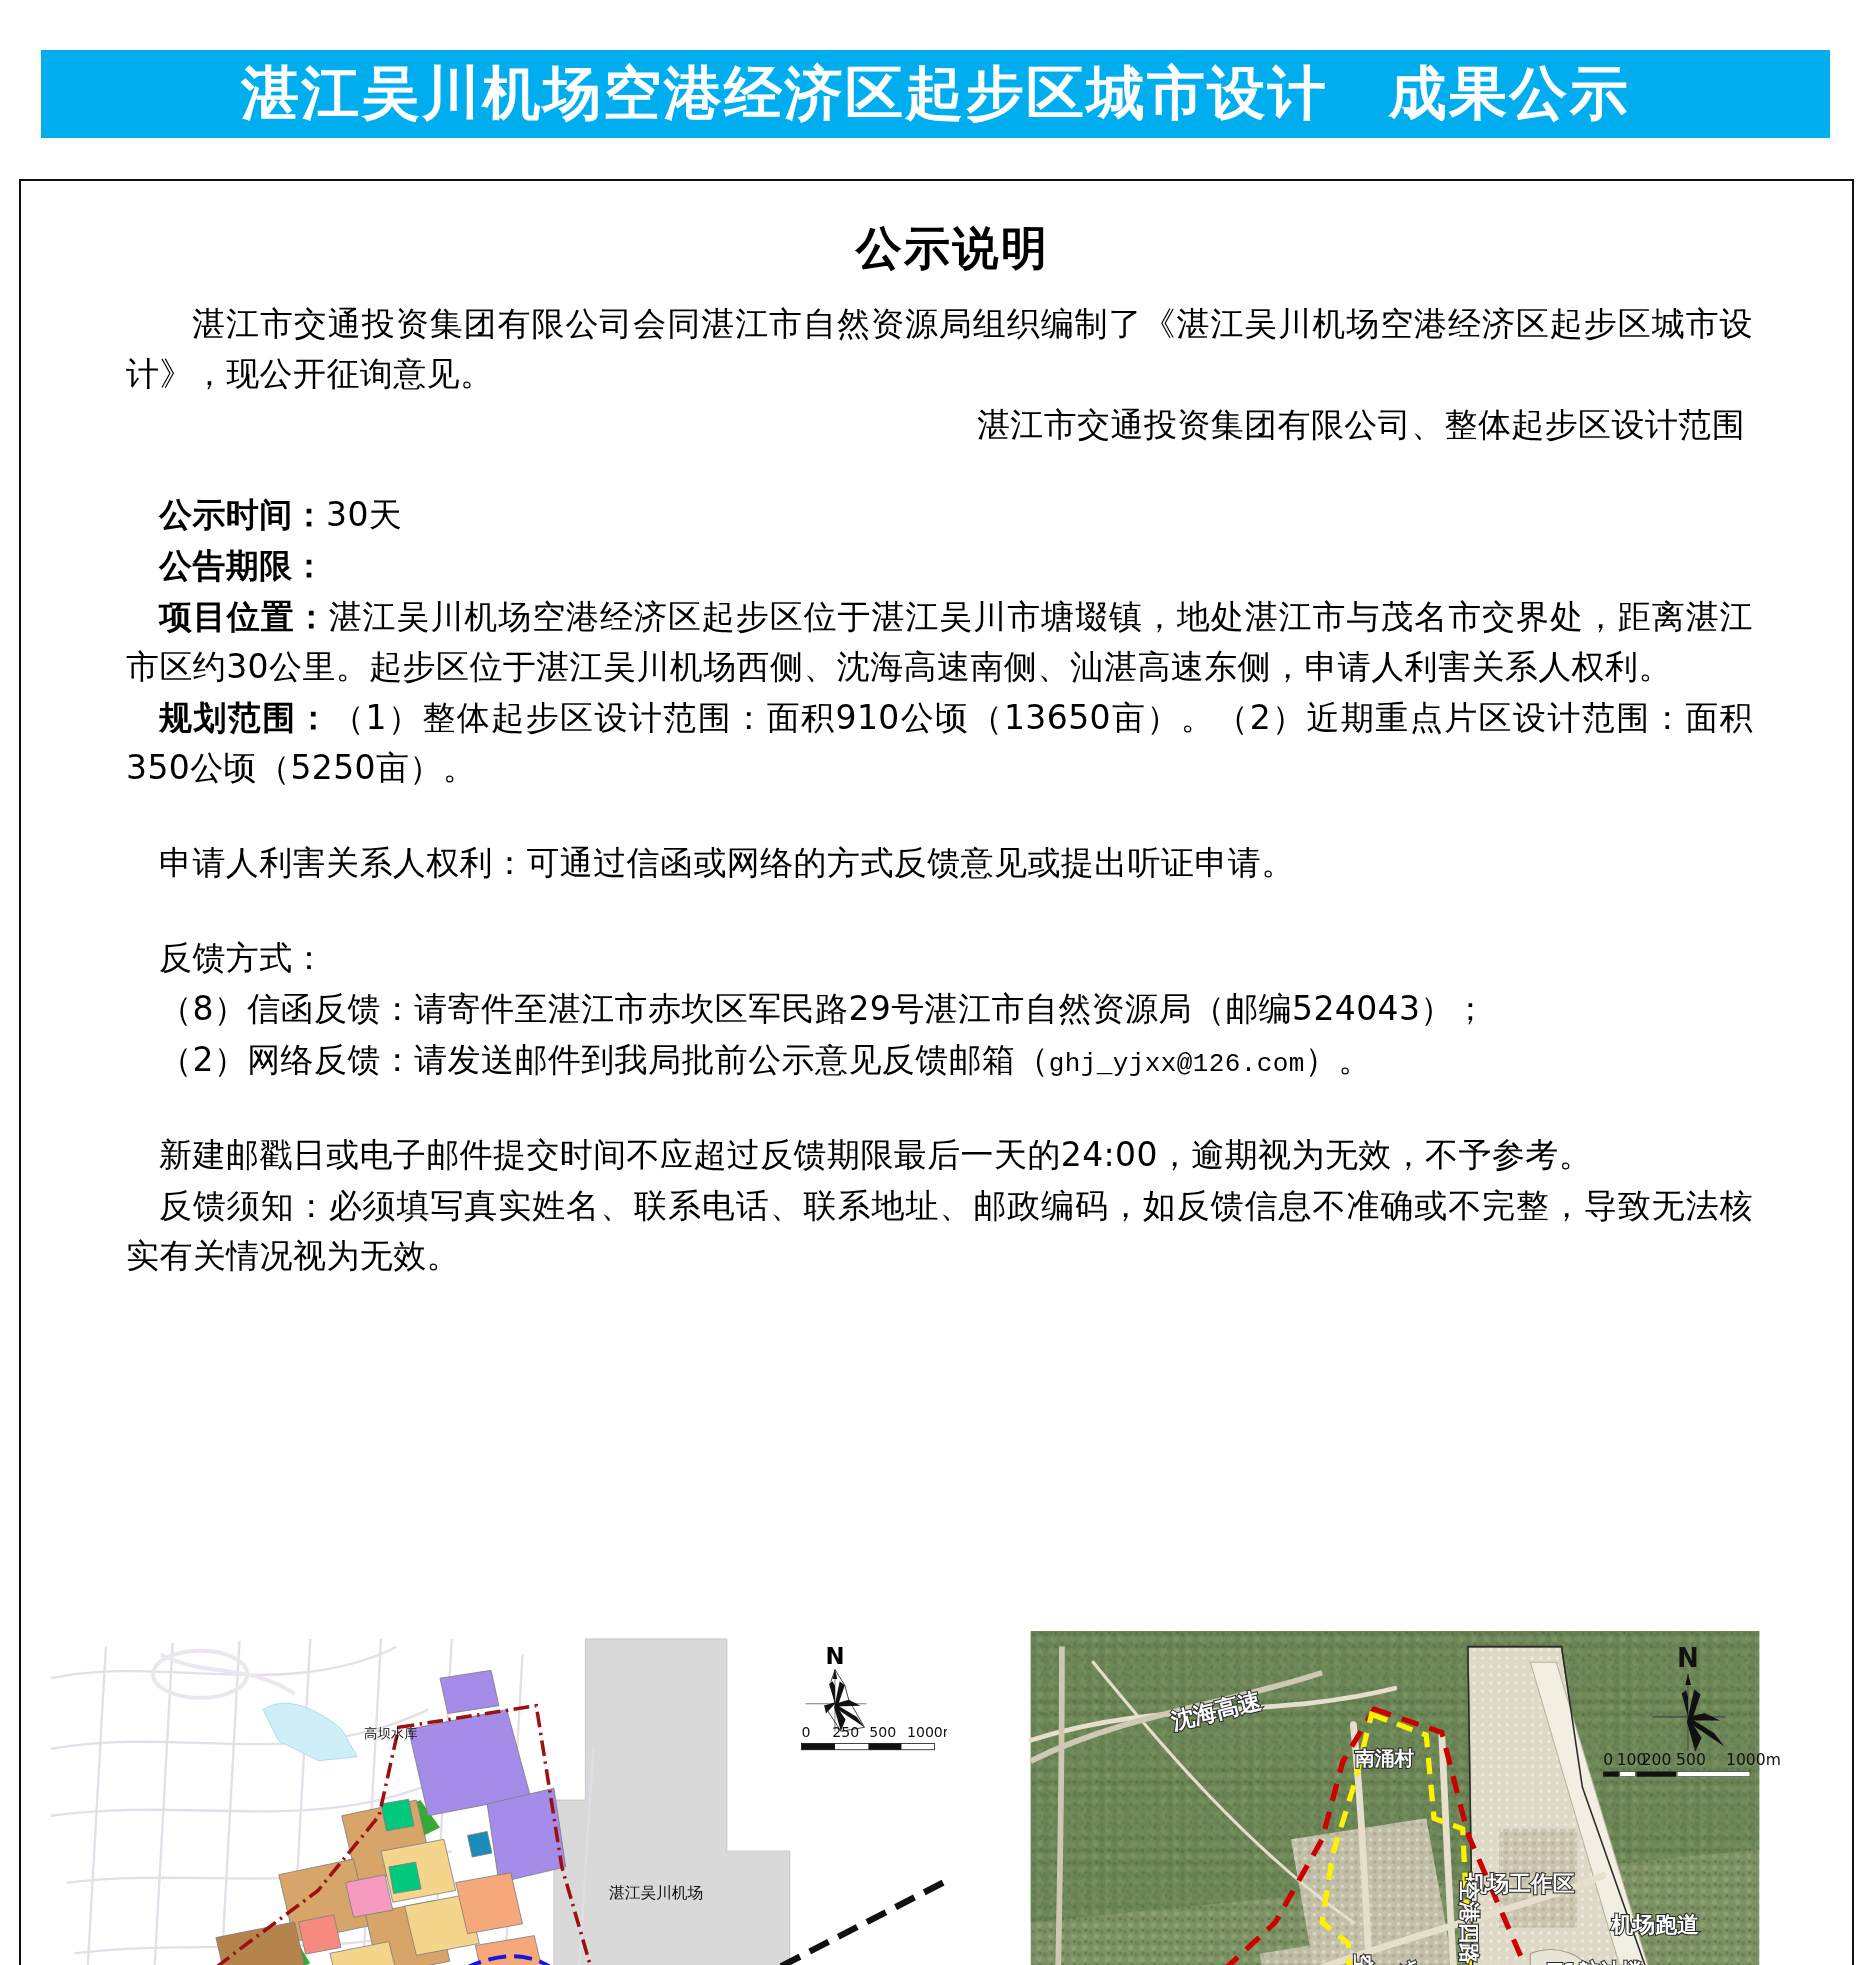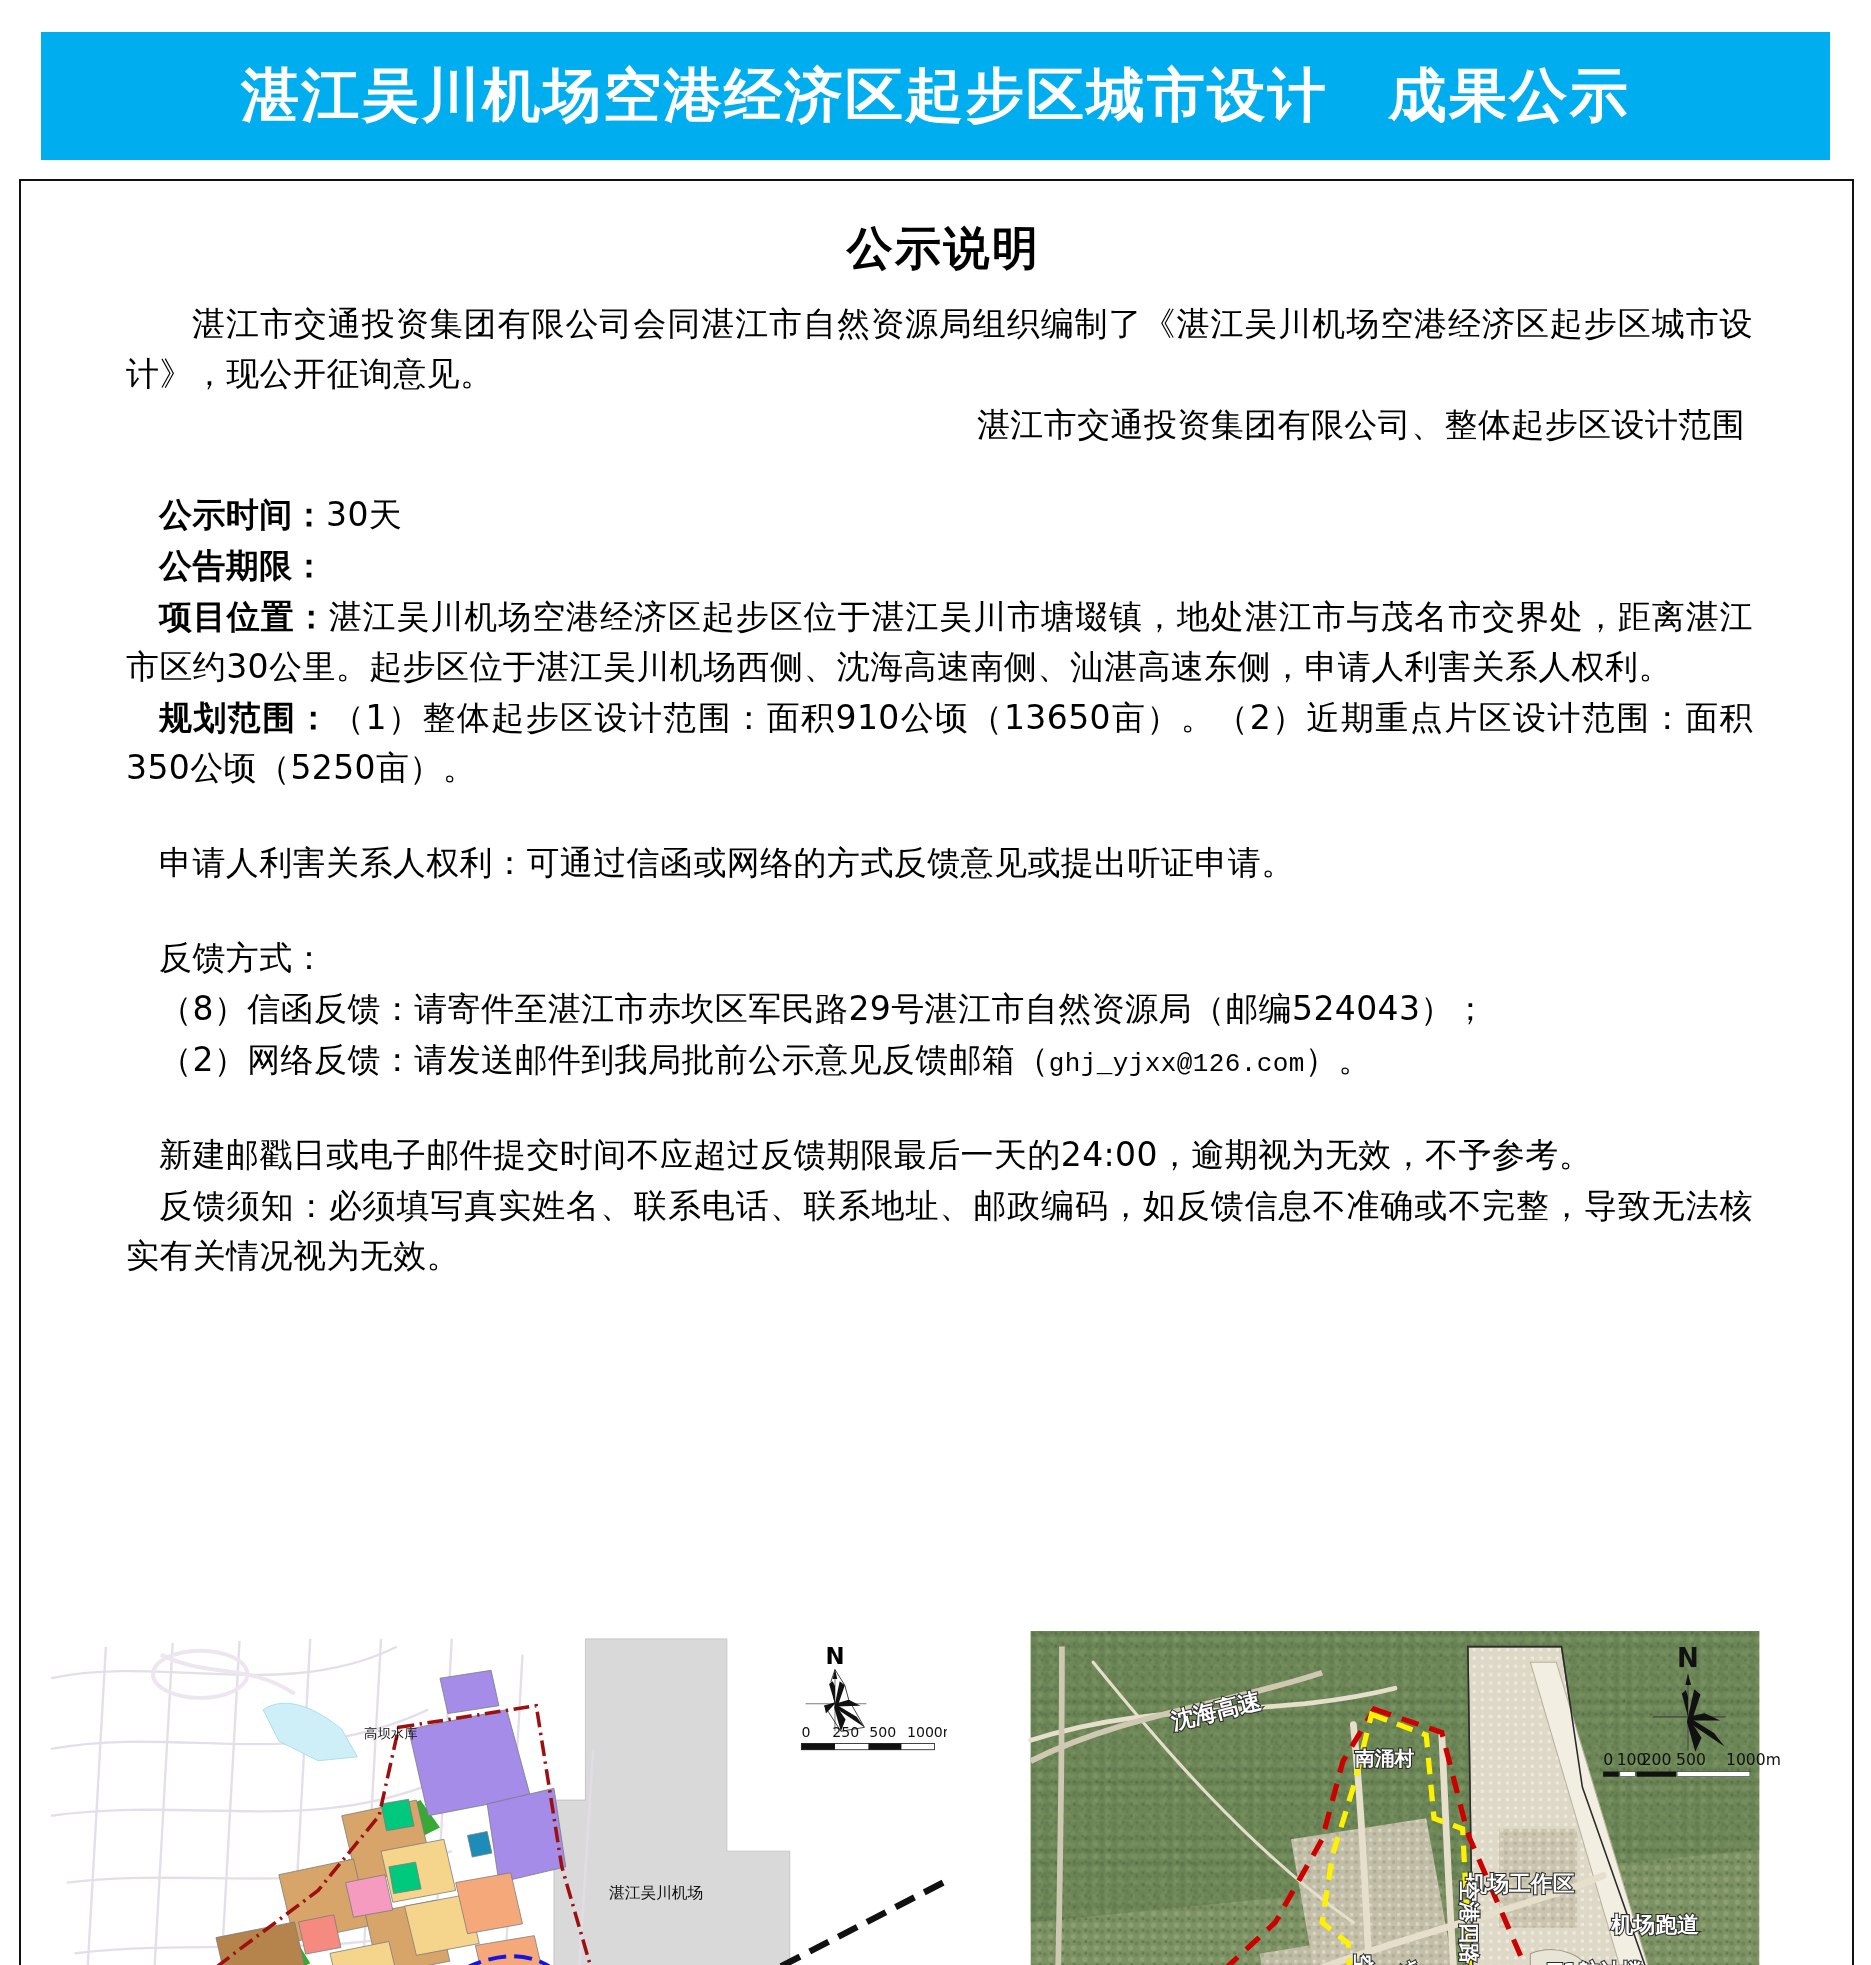--- a/index.html
+++ b/index.html
@@ -8,39 +8,39 @@
     width: 1872px; height: 2647px;
     background: #ffffff;
     font-family: "Liberation Sans", "DejaVu Sans", sans-serif;
     color: #000;
     position: relative;
     overflow: hidden;
   }
 
   
   .header-band {
-    position:absolute; left:41px; top:32px; width:1789px; height:128px;
+    position:absolute; left:41px; top:50px; width:1789px; height:88px;
     background:#00AEEF;
     display:flex; align-items:center; justify-content:center;
   }
   .header-title {
     color:#fff; font-weight:bold; font-size:58px; letter-spacing:2.4px;
     white-space:pre;
     font-family:"DejaVu Sans","Liberation Sans",sans-serif;
   }
 
   
   .page-frame {
     position:absolute; left:19px; top:179px; width:1835px; height:2406px;
     border:2.4px solid #111; background:#fff;
   }
 
   
   .doc-title {
-    position:absolute; left:7px; top:37px; width:100%;
+    position:absolute; left:16px; top:37px; width:100%;
     text-align:center; font-size:46px; font-weight:bold; letter-spacing:2.4px;
     font-family:"DejaVu Sans","Liberation Sans",sans-serif;
   }
   .body-text {
     position:absolute; left:105px; top:118px; width:1627px;
     font-size:33px; line-height:1.52; letter-spacing:0.4px;
     font-family:"DejaVu Sans","Liberation Sans",sans-serif;
   }
   .p { margin:0 0 0.8px 0; text-align:justify; }
   .indent { text-indent:66px; }

